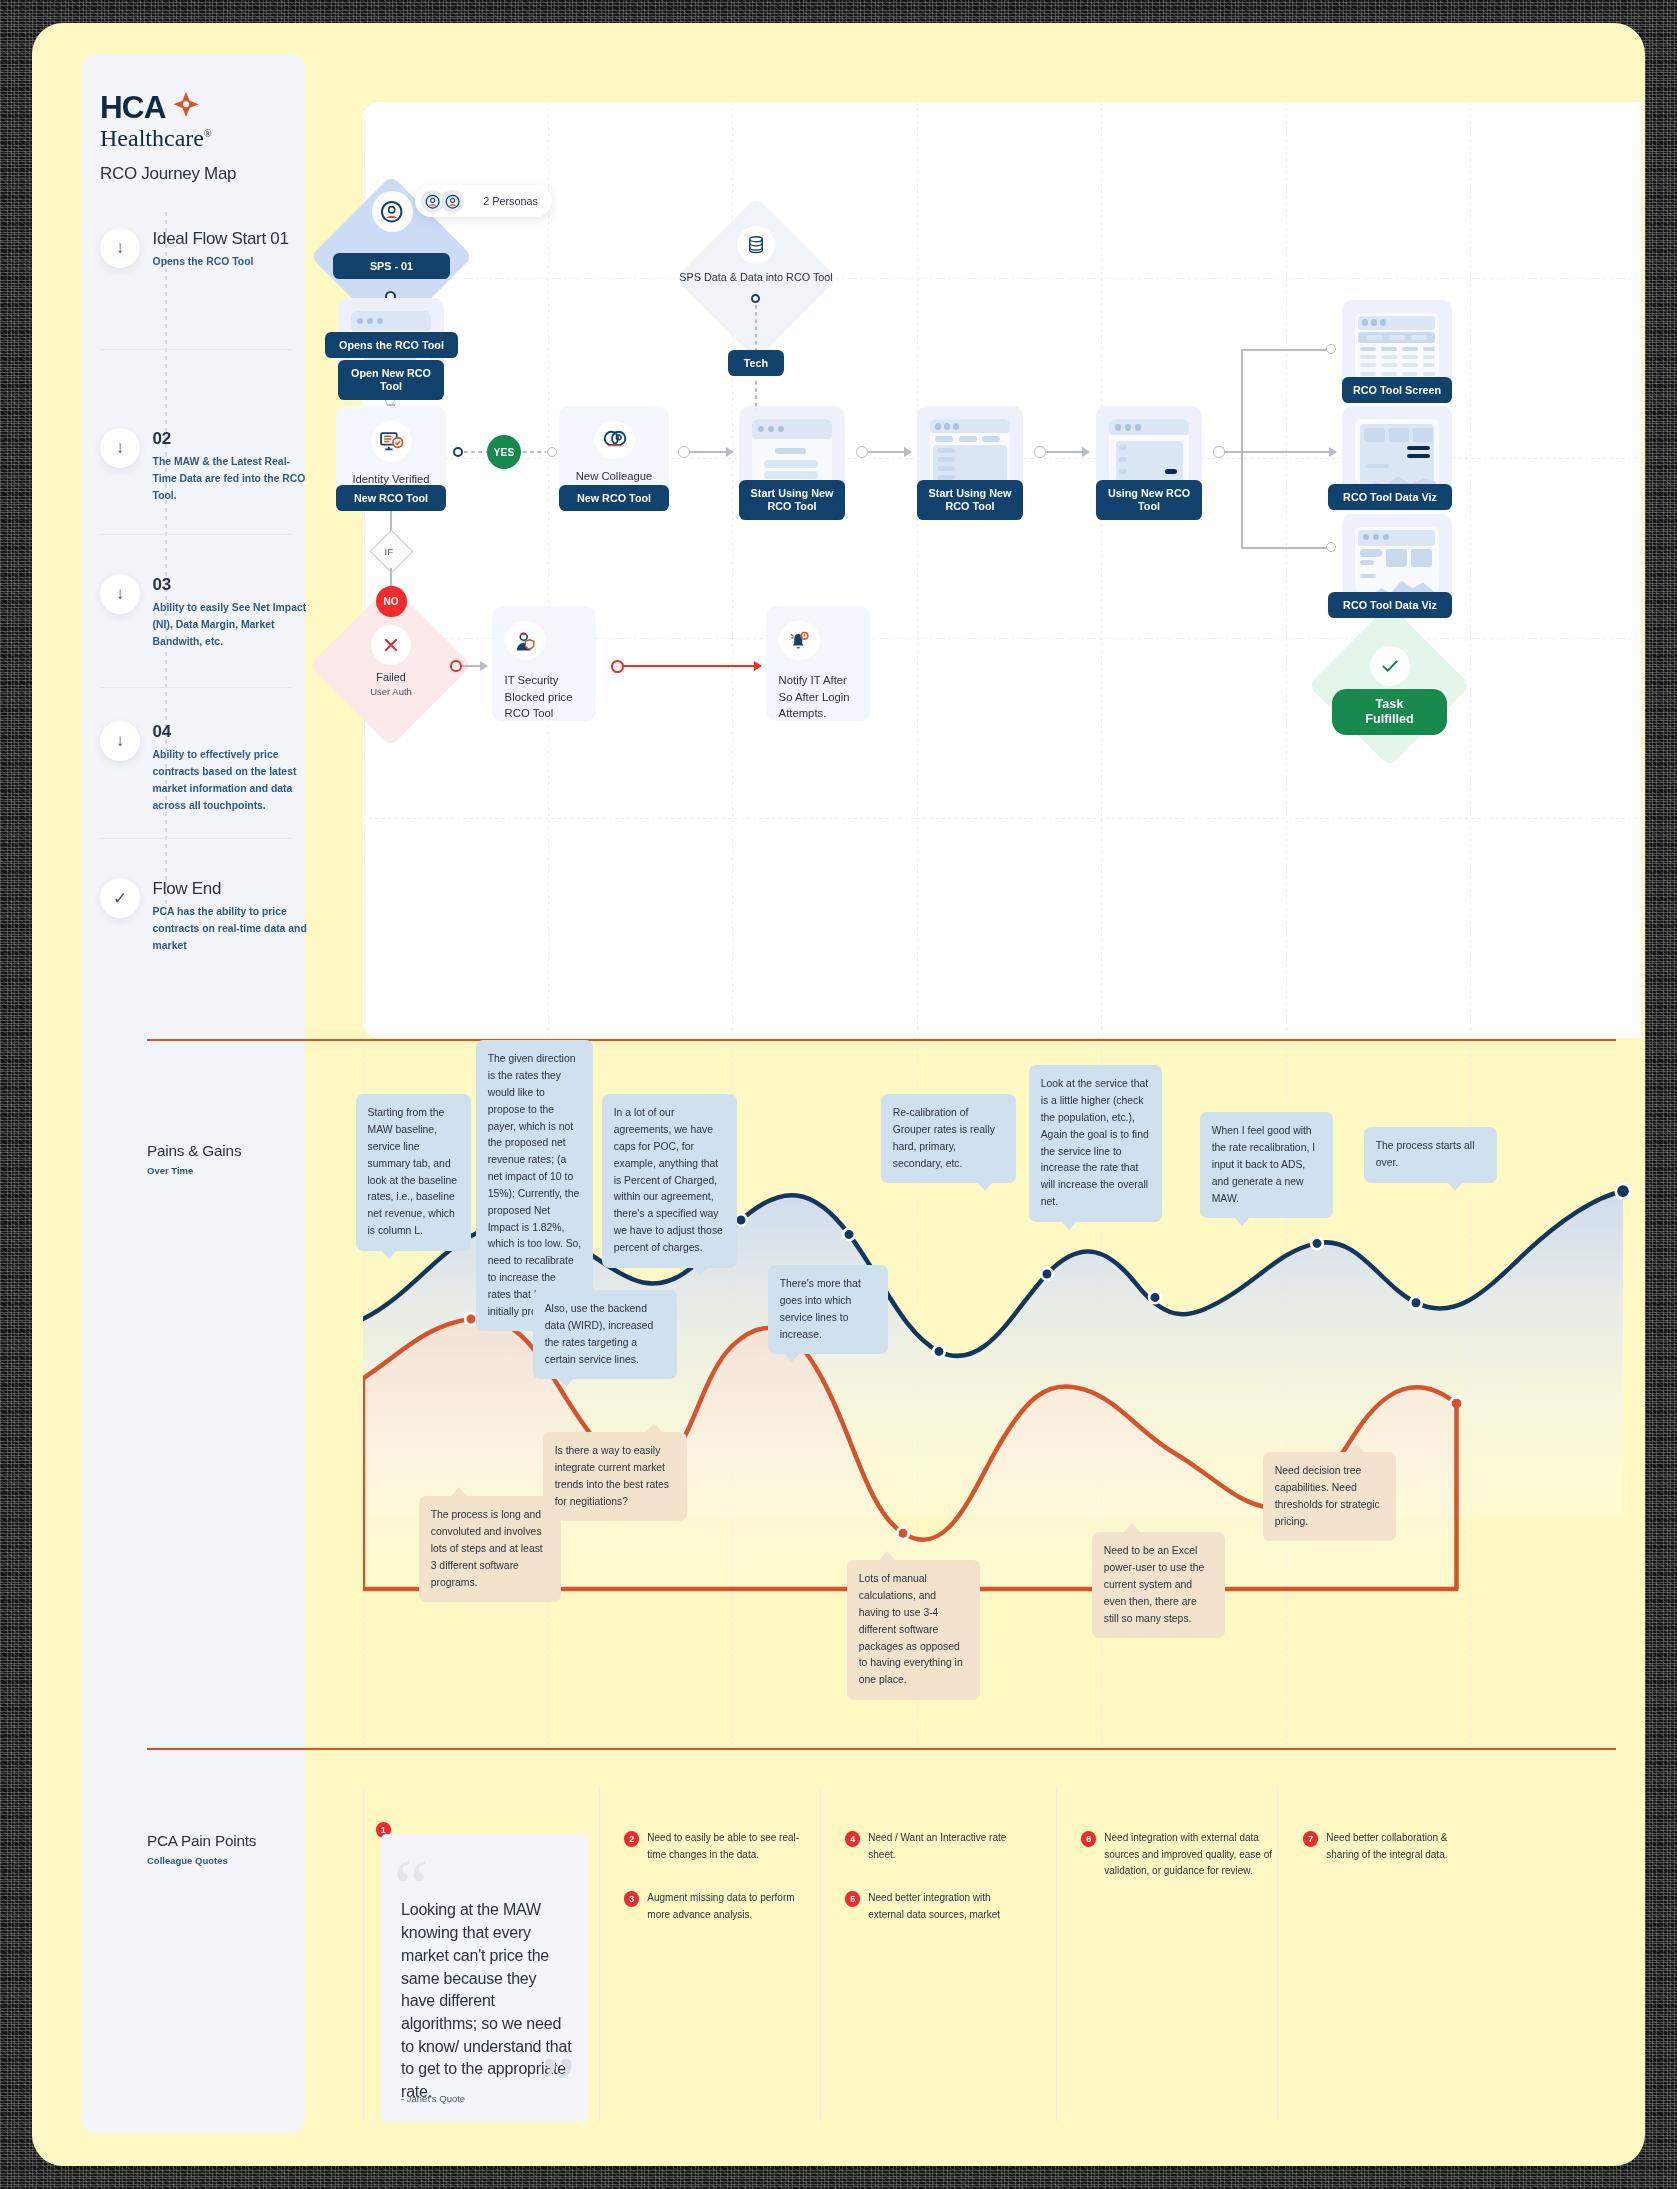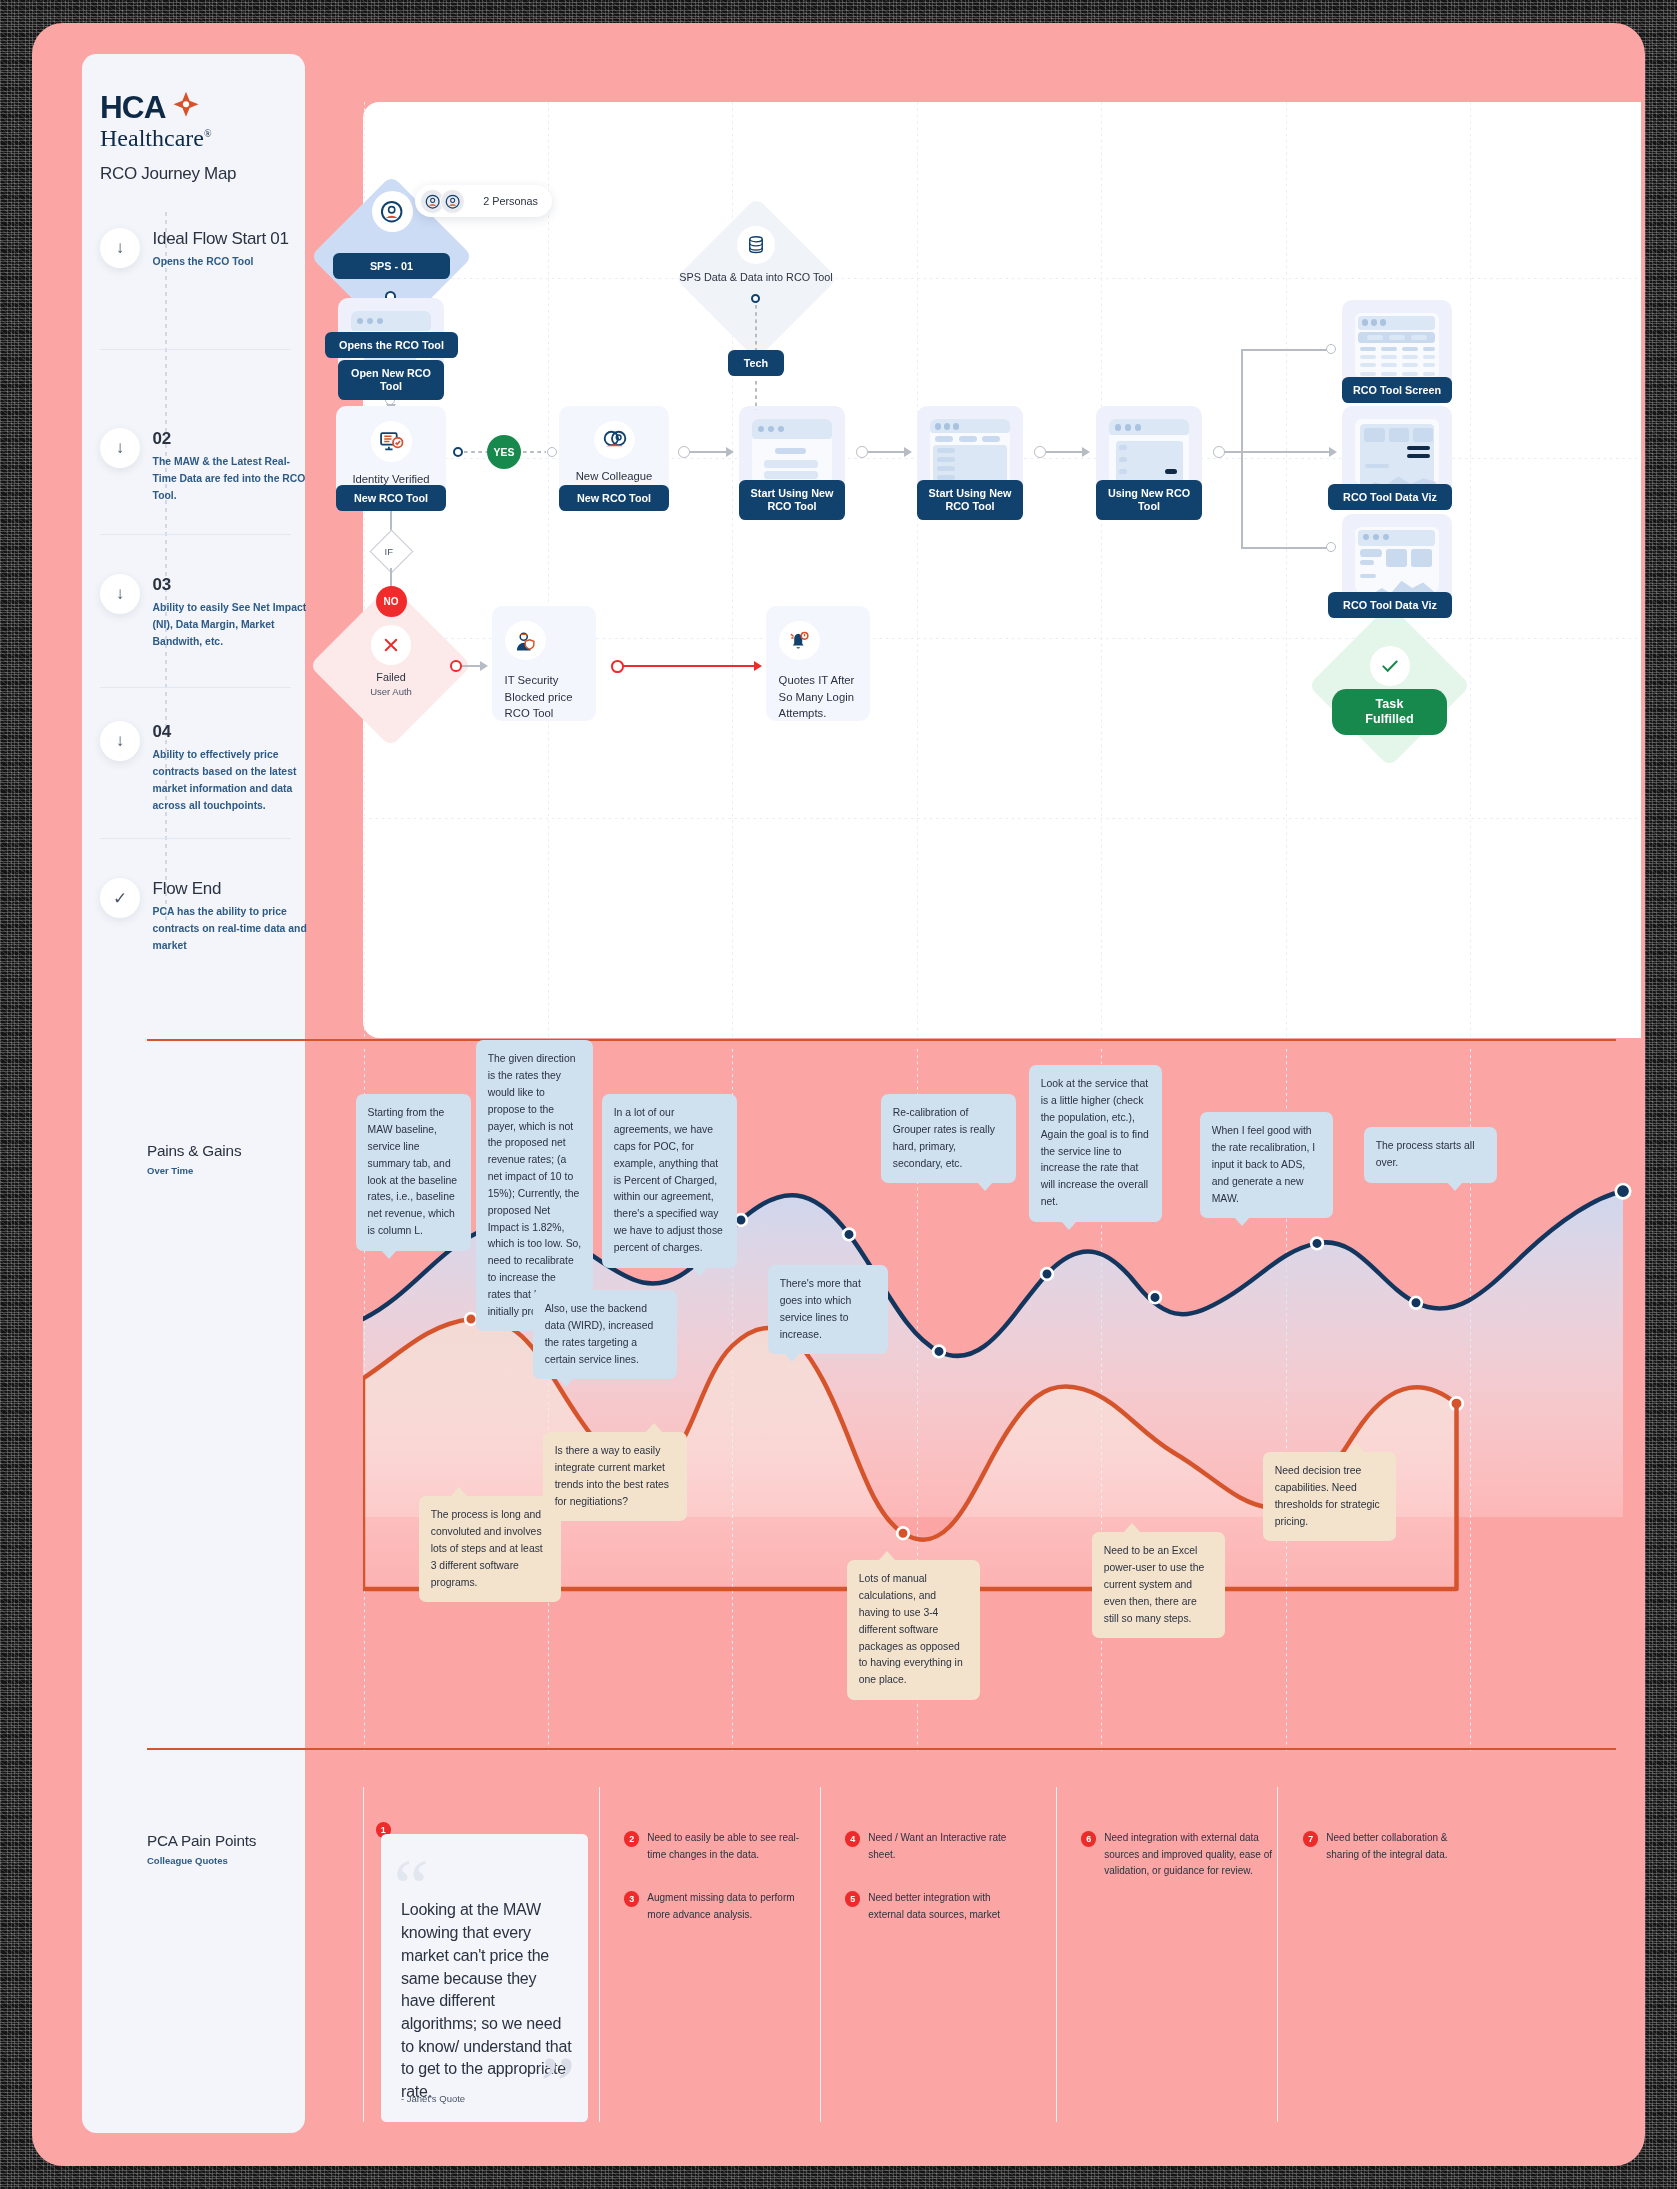--- a/index.html
+++ b/index.html
@@ -16,21 +16,21 @@
     background-color: #151515;
     background-image:
       repeating-linear-gradient(0deg, rgba(255,255,255,.22) 0 0.9px, transparent 0.9px 2.7px),
       repeating-linear-gradient(90deg, rgba(255,255,255,.18) 0 0.9px, transparent 0.9px 3.6px),
       repeating-linear-gradient(37deg, rgba(255,255,255,.12) 0 0.9px, transparent 0.9px 4.5px);
   }
   #page-card {
     position: absolute;
     left: 32px; top: 23.4px;
     width: 1613px; height: 2143px;
-    background: #fca5a5;
+    background: #fef9c3;
     border-radius: 31px;
     overflow: hidden;
   }
 
   
   #left-rail {
     position: absolute; left: 50px; top: 31px;
     width: 223px; height: 2079px;
     background: #f3f5fa;
     border-radius: 14.4px;
@@ -600,21 +600,21 @@
     <div class="card-node" style="left:403px;top:504px;width:104px;height:115px;align-items:flex-start">
       <div class="cn-icon" style="margin-left:12.6px">
         <svg width="23.4" height="23.4" viewBox="0 0 24 24">
             <path d="M6 17h11l-1.4-2.2V10c0-2.8-1.8-5-4.1-5S7.4 7.2 7.4 10v4.8z" fill="#10426d"></path>
             <path d="M9.6 18.6a2 2 0 003.8 0z" fill="#10426d"></path>
             <path d="M4.4 5.6l1.8 1.6M5 9.2h1.2" stroke="#d6542c" stroke-width="1.6" stroke-linecap="round"></path>
             <circle cx="18" cy="7" r="3.4" fill="#fff" stroke="#d6542c" stroke-width="1.6"></circle>
             <path d="M18 5.2v2.4" stroke="#d6542c" stroke-width="1.5"></path>
           </svg>
       </div>
-      <div class="cn-text" style="text-align:left;padding-left:12.6px;margin-top:12.6px">Quotes IT After So Many Login Attempts.</div>
+      <div class="cn-text" style="text-align:left;padding-left:12.6px;margin-top:12.6px">Notify IT After So After Login Attempts.</div>
     </div>
   </div>
 
   <div class="hr-orange" style="left:115px;top:1016px;width:1469px"></div>
 
   <div id="pg-panel">
     <div class="grid-v" style="left:0.9px;height:702px"></div>
       <div class="grid-v" style="left:185px;height:702px"></div>
     <div class="grid-v" style="left:369px;height:702px"></div>
       <div class="grid-v" style="left:554px;height:702px"></div>

